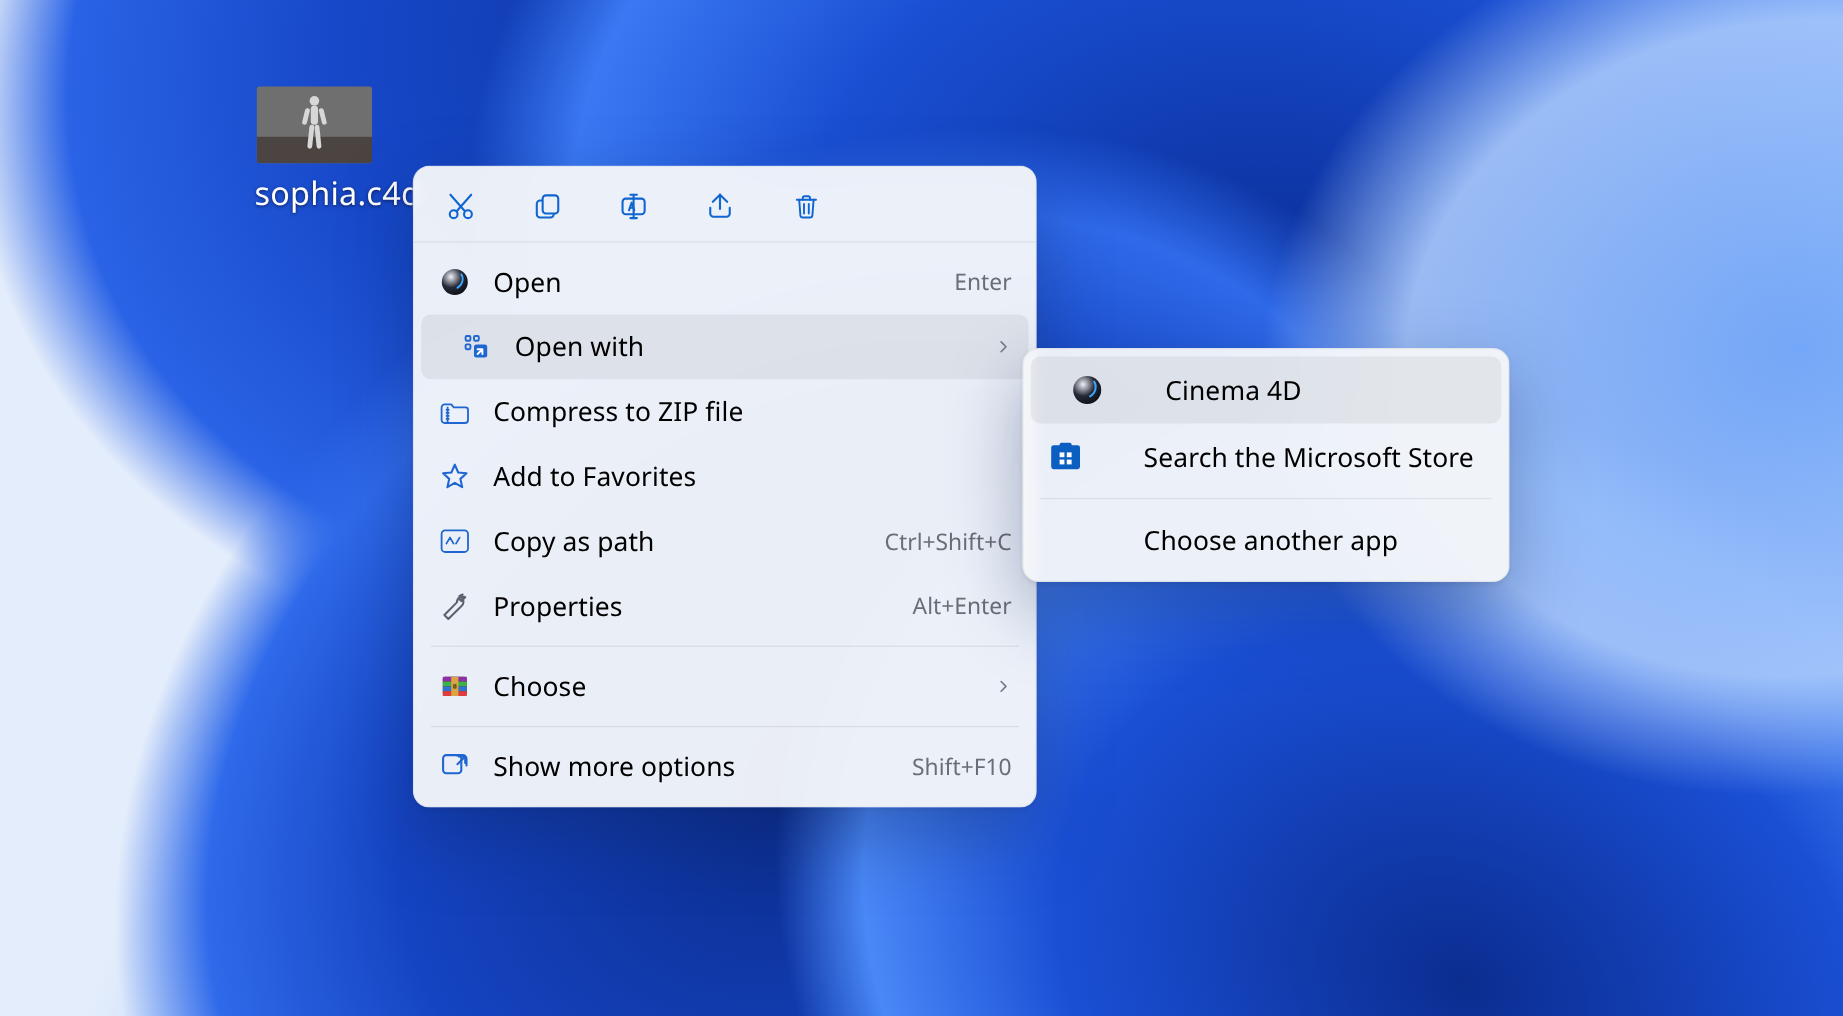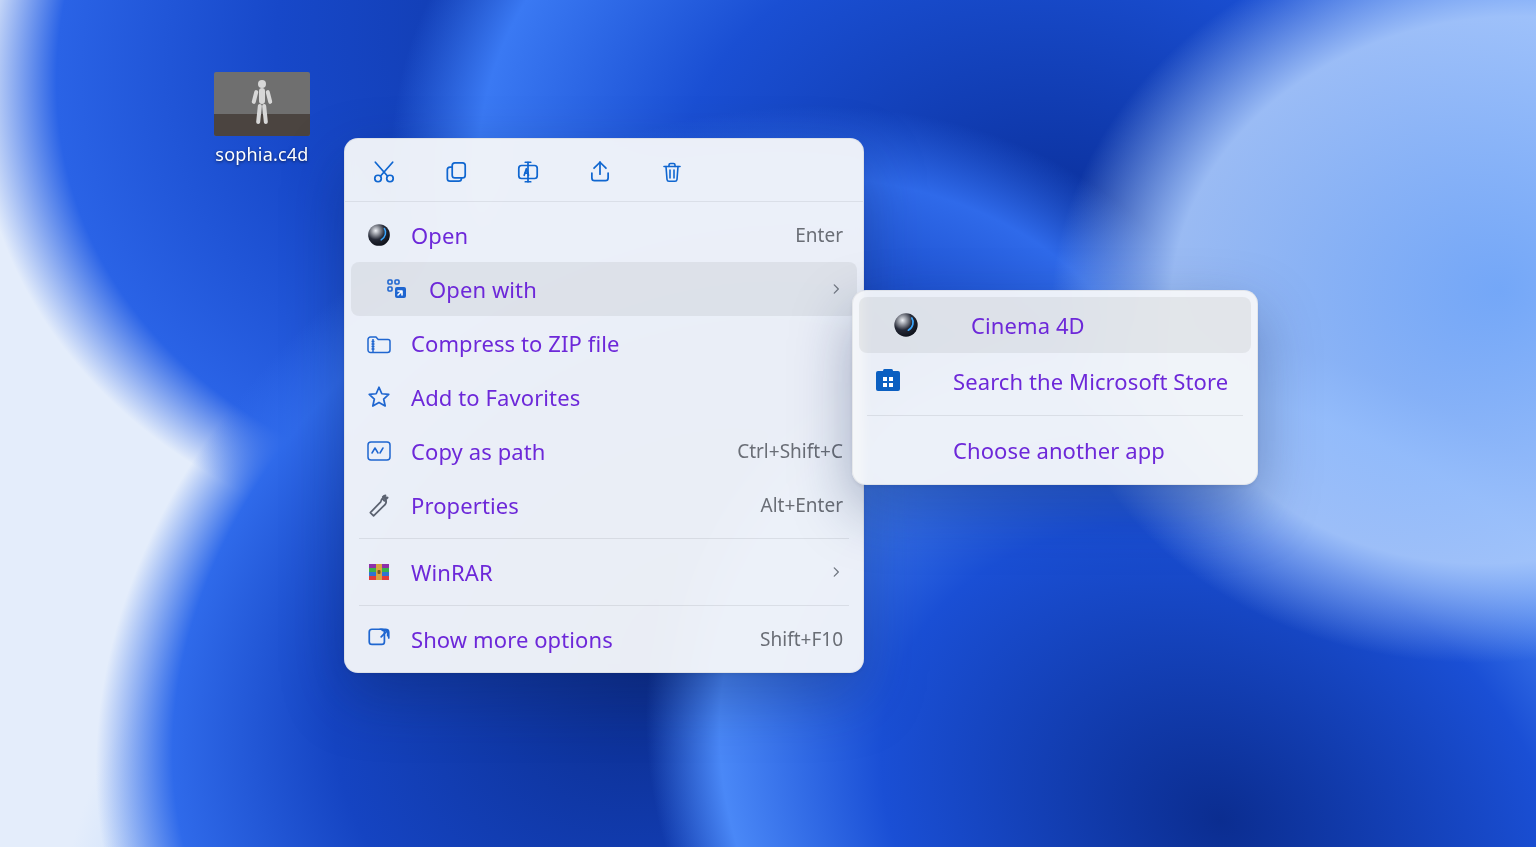--- a/index.html
+++ b/index.html
@@ -15,38 +15,38 @@
   .p2{width:1600px;height:1100px;left:360px;top:-360px;background:radial-gradient(55% 58% at 45% 55%, #0a2f9a 0%, #1a4fd3 45%, #3a79f3 68%, rgba(58,121,243,0) 78%);transform:rotate(12deg);}
   .p3{width:1500px;height:1100px;left:-100px;top:180px;background:radial-gradient(55% 58% at 55% 45%, #0a2a87 0%, #1544c2 45%, #2f6aea 66%, rgba(47,106,234,0) 76%);transform:rotate(-35deg);}
   .p4{width:1400px;height:1000px;left:520px;top:320px;background:radial-gradient(55% 60% at 50% 50%, #0b2d90 0%, #1a4fd5 46%, #4a88f7 68%, rgba(74,136,247,0) 78%);transform:rotate(28deg);}
   .p5{width:1200px;height:900px;left:900px;top:-160px;background:radial-gradient(50% 55% at 50% 50%, #7db0fb 0%, #a9c9fb 55%, rgba(210,226,251,0) 75%);transform:rotate(-8deg);opacity:.9;}
 
   
   .desktop-icon{position:absolute;left:212px;top:72px;width:100px;text-align:center;color:#fff;}
   .thumb{width:96px;height:64px;margin:0 auto;background:#6f6f6f;border-radius:2px;position:relative;overflow:hidden;}
   .thumb::before{content:"";position:absolute;left:0;right:0;bottom:0;height:22px;background:#4b4440;}
   .mannequin{position:absolute;left:50%;top:6px;transform:translateX(-50%);}
-  .filelabel{margin-top:6px;font-size:18px;text-shadow:0 1px 3px rgba(0,0,0,.6);letter-spacing:.2px;}
+  .filelabel{margin-top:6px;font-size:27px;text-shadow:0 1px 3px rgba(0,0,0,.6);letter-spacing:.2px;}
 
   
   .menu{position:absolute;background:rgba(244,246,249,.96);backdrop-filter:saturate(1.1) blur(4px);
         border:1px solid rgba(0,0,0,.06);border-radius:14px;box-shadow:0 24px 60px rgba(15,35,90,.35), 0 2px 4px rgba(0,0,0,.08);
         color:#1c1c1c;}
   .menu.main{left:344px;top:138px;width:518px;}
   .menu.sub{left:852px;top:290px;width:404px;}
 
   .toprow{display:flex;gap:42px;padding:18px 24px 14px;border-bottom:1px solid rgba(0,0,0,.07);}
   .ticon{width:30px;height:30px;display:inline-flex;align-items:center;justify-content:center;border-radius:6px;cursor:pointer;}
 
   .items{padding:6px;}
   .row{display:flex;align-items:center;height:54px;border-radius:8px;padding:0 14px;cursor:pointer;}
   .row.hover{background:rgba(0,0,0,.06);padding-left:32px;}
   .sep{height:1px;background:rgba(0,0,0,.08);margin:6px 8px;}
   .ico{width:28px;height:28px;margin-right:18px;display:inline-flex;align-items:center;justify-content:center;}
-  .label{font-size:22px;letter-spacing:.1px;color:#6d28d9;flex:0 0 auto;}
+  .label{font-size:22px;letter-spacing:.1px;color:#000000;flex:0 0 auto;}
   .spacer{flex:1 1 auto;}
   .hint{font-size:19px;color:#6a6e76;}
   .chev{margin-left:10px;color:#707680;}
 
   
   .menu.sub .row{height:56px;gap:28px;}
   .menu.sub .ico{width:30px;height:30px;margin-right:22px;}
 
   
   svg{display:block;}
@@ -213,21 +213,21 @@
         <svg width="26" height="26" viewBox="0 0 26 26">
             <rect x="3" y="5" width="20" height="16" rx="2" fill="#5a371a"></rect>
             <rect x="3" y="5" width="20" height="4" fill="#8e2fa8"></rect>
             <rect x="3" y="9" width="20" height="4" fill="#3ab24a"></rect>
             <rect x="3" y="13" width="20" height="4" fill="#2f74d0"></rect>
             <rect x="3" y="17" width="20" height="4" fill="#e03c3c"></rect>
             <rect x="10" y="5" width="6" height="16" fill="#d9a441"></rect>
             <rect x="11.5" y="11" width="3" height="4" rx="1" fill="#7a5a20"></rect>
           </svg>
       </span>
-      <span class="label">WinRAR</span>
+      <span class="label">Choose</span>
       <span class="spacer"></span>
       <span class="chev">
         <svg width="14" height="14" viewBox="0 0 24 24" fill="none" stroke="currentColor" stroke-width="2.2" stroke-linecap="round" stroke-linejoin="round">
             <polyline points="9 5 16 12 9 19"></polyline>
           </svg>
       </span>
     </div>
 
     <div class="sep"></div>
 

